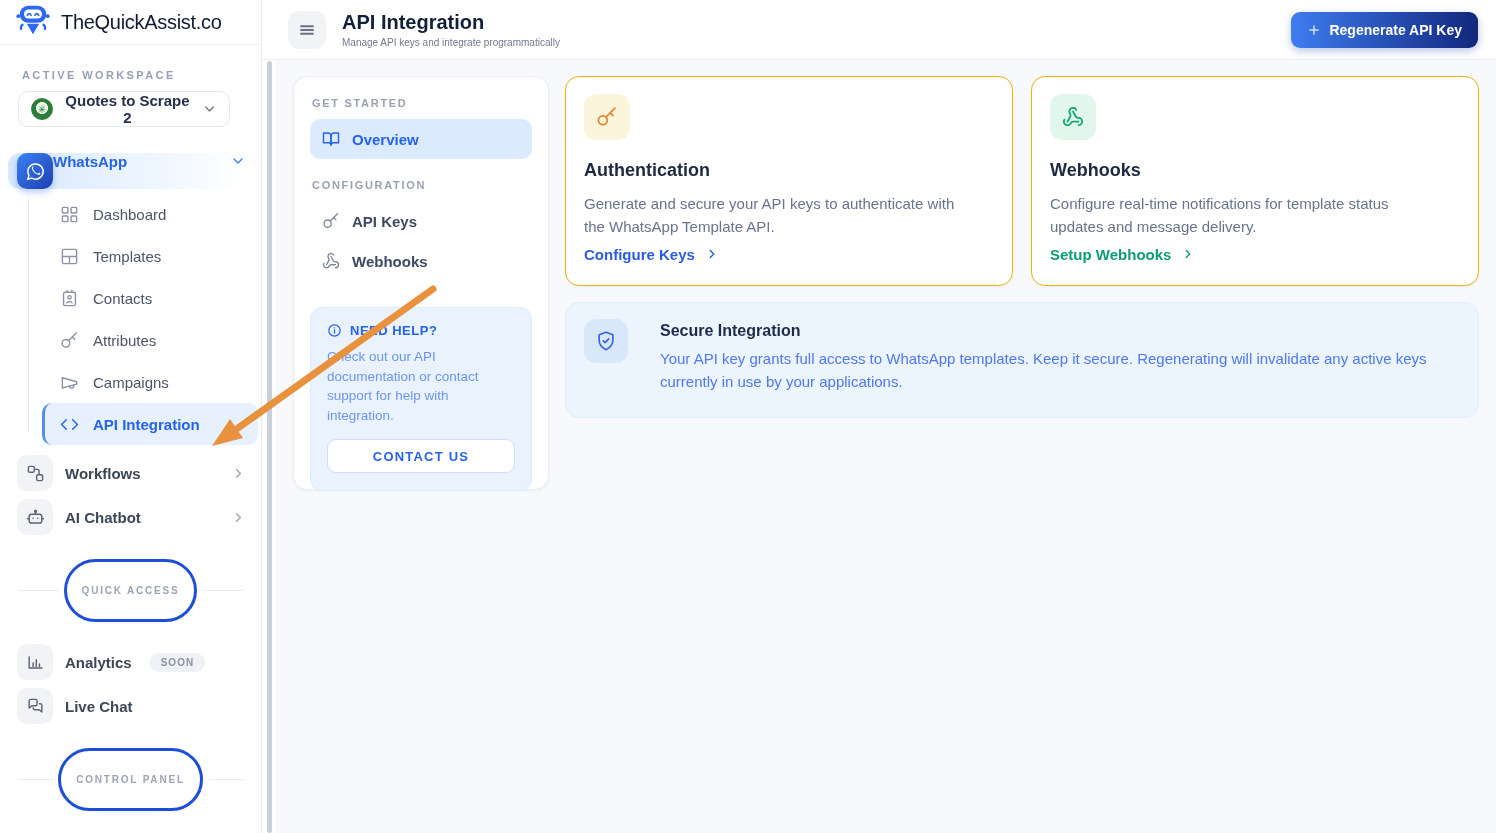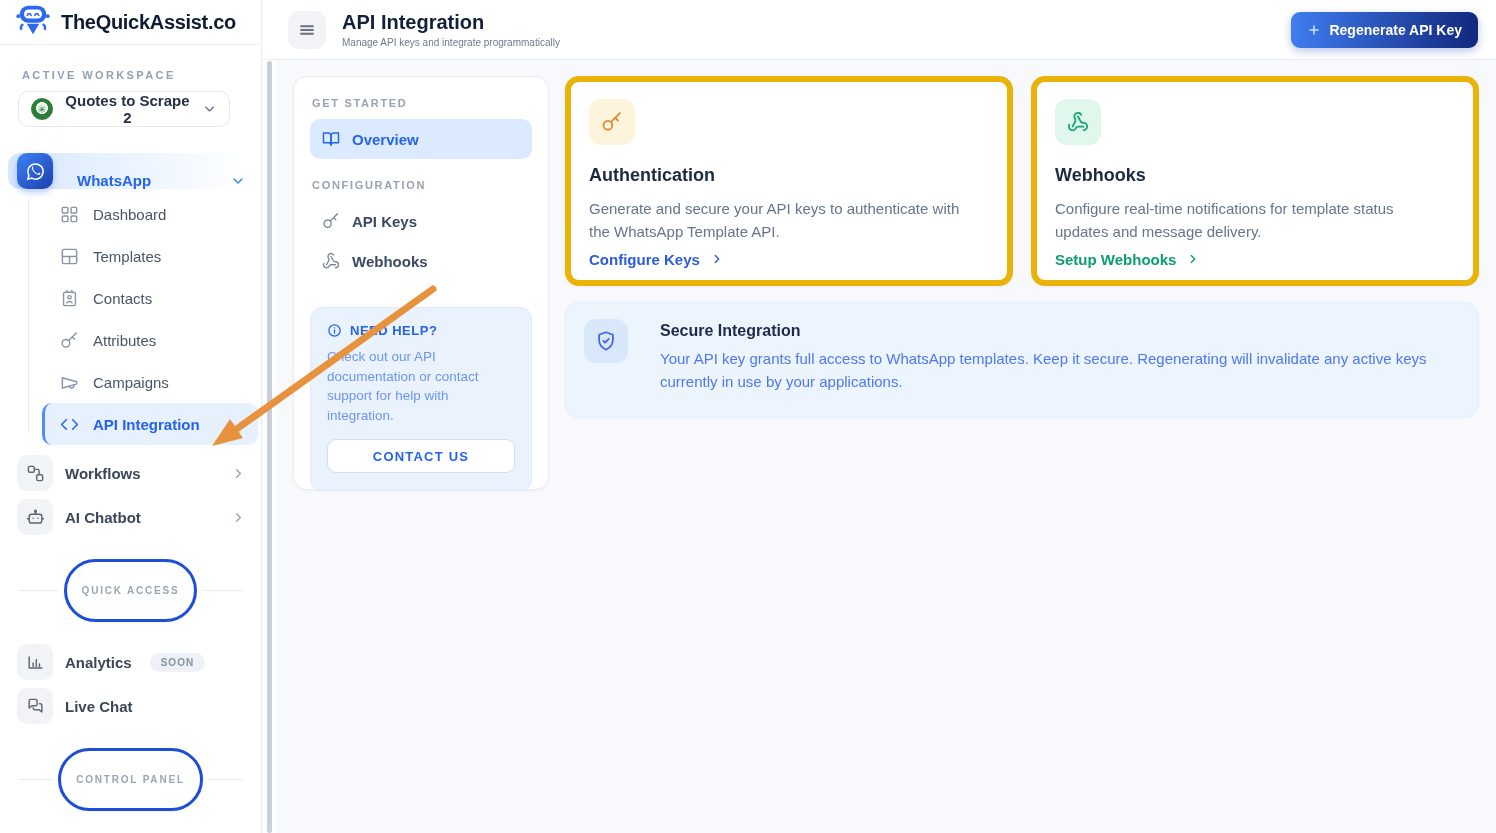--- a/index.html
+++ b/index.html
@@ -3,31 +3,31 @@
 <meta charset="utf-8">
 <style>
   * { margin:0; padding:0; box-sizing:border-box; }
   html,body { width:1496px; height:833px; overflow:hidden; }
   body { font-family:"Liberation Sans", sans-serif; background:#f7f9fc; position:relative; color:#1c2942; }
   .app { display:flex; width:100%; height:100%; }
 
   
   .sidebar { width:262px; min-width:262px; background:#fff; border-right:1px solid #e8ecf1; display:flex; flex-direction:column; overflow:hidden; }
   .logo-row { height:60px; display:flex; align-items:center; gap:9px; padding:0 14px; border-bottom:1px solid #eef1f5; }
-  .logo-text { font-size:20px; font-weight:700; color:#0f1b33; letter-spacing:-0.3px; }
+  .logo-text { font-size:20px; font-weight:400; color:#0f1b33; letter-spacing:-0.3px; }
   .ws-label { margin:24px 0 10px 22px; font-size:11px; font-weight:700; color:#93a0b4; letter-spacing:2.4px; }
   .ws-select { margin:0 16px 0 18px; width:212px; height:37px; border:1px solid #e3e8ef; border-radius:10px; background:#fff; display:flex; align-items:center; gap:10px; padding:0 12px; cursor:pointer; }
   .ws-avatar { width:22px; height:22px; border-radius:50%; background:radial-gradient(circle at 50% 45%, #eaf6ea 0 40%, #2f7d3a 41% 100%); border:1px solid #2f7d3a; position:relative; flex-shrink:0; }
   .ws-avatar::after { content:"✳"; position:absolute; inset:0; display:grid; place-items:center; font-size:10px; color:#2f7d3a; }
   .ws-name { font-size:15px; font-weight:600; color:#273248; }
   .ws-select .chev { margin-left:auto; color:#6b7686; }
 
   .nav-parent { margin:26px 8px 0; width:250px; height:46px; border:none; cursor:pointer; border-radius:12px;
     background:linear-gradient(90deg,#d8e8fd 0%,#edf5ff 55%,rgba(255,255,255,0) 95%);
-    display:flex; align-items:flex-end; gap:24px; padding:0 12px 0 9px; }
+    display:flex; align-items:flex-start; gap:0; padding:0 12px 0 9px; }
   .wa-tile { width:36px; height:36px; border-radius:10px; background:linear-gradient(135deg,#3b82f6,#1d3fae); color:#fff; display:grid; place-items:center; box-shadow:0 3px 7px rgba(37,99,235,.35); }
   .nav-parent .lbl { font-size:15px; font-weight:700; color:#2563eb; }
   .nav-parent .chev { margin-left:auto; color:#3b82f6; }
 
   .subtree { position:relative; padding:4px 0 2px; }
   .tree-line { position:absolute; left:28px; top:10px; bottom:16px; width:1px; background:#e5eaf1; }
   .sub-item { margin-left:42px; width:216px; height:42px; border:none; background:transparent; border-radius:10px; display:flex; align-items:center; gap:14px; padding:0 0 0 18px; cursor:pointer; }
   .sub-item svg { color:#8a94a6; flex-shrink:0; }
   .sub-item span { font-size:15px; font-weight:500; color:#4b5568; }
   .sub-item.active { background:#e7f0fd; border-left:3px solid #4f8ef7; padding-left:15px; }
@@ -73,21 +73,21 @@
   .snav-item.active svg, .snav-item.active span { color:#2563eb; }
 
   .help-box { margin-top:26px; background:#e9f2fd; border:1px solid #ddebfc; border-radius:12px; padding:15px 16px 17px; }
   .help-title { display:flex; align-items:center; gap:8px; color:#2563eb; font-size:13px; font-weight:800; letter-spacing:.5px; }
   .help-body { margin-top:9px; font-size:13.5px; line-height:1.45; color:#6d95ef; }
   .contact-btn { margin-top:14px; width:100%; height:34px; background:#fff; border:1px solid #cfdef7; border-radius:9px; color:#2563eb; font-size:13px; font-weight:800; letter-spacing:1.2px; cursor:pointer; font-family:inherit; }
 
   
   .right-col { flex:1; display:flex; flex-direction:column; gap:16px; min-width:0; }
   .cards-row { display:flex; gap:18px; }
-  .feature-card { flex:1; background:#fff; border:6px solid #eab308; border-radius:14px; padding:17px 18px 20px; height:210px; box-shadow:0 1px 3px rgba(16,24,40,.05); }
+  .feature-card { flex:1; background:#fff; border:1px solid #eab308; border-radius:14px; padding:17px 18px 20px; height:210px; box-shadow:0 1px 3px rgba(16,24,40,.05); }
   .icon-tile { width:46px; height:46px; border-radius:12px; display:grid; place-items:center; }
   .icon-tile.amber { background:#fdf4dc; color:#e0862e; }
   .icon-tile.green { background:#e2f7ec; color:#0ca678; }
   .feature-card h2 { margin-top:20px; font-size:18px; font-weight:700; color:#1c2942; }
   .feature-card p { margin-top:11px; font-size:15px; color:#67748b; line-height:1.55; max-width:94%; }
   .card-link { margin-top:7px; display:inline-flex; align-items:center; gap:10px; font-size:15px; font-weight:700; cursor:pointer; background:none; border:none; font-family:inherit; }
   .card-link.blue { color:#2b5ce0; }
   .card-link.teal { color:#0b9e72; }
 
   .banner { background:#ecf4fe; border:1px solid #e2eefb; border-radius:14px; padding:16px 18px; display:flex; gap:32px; min-height:116px; }

